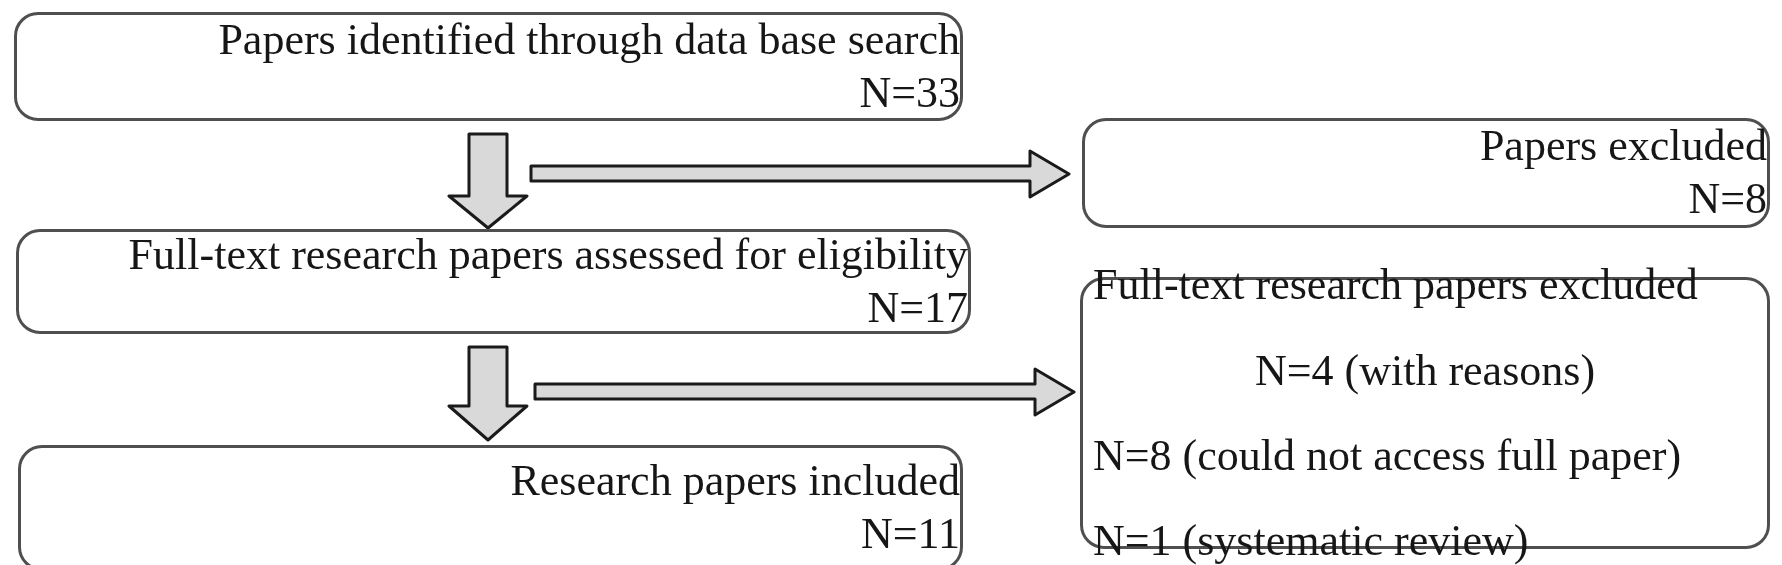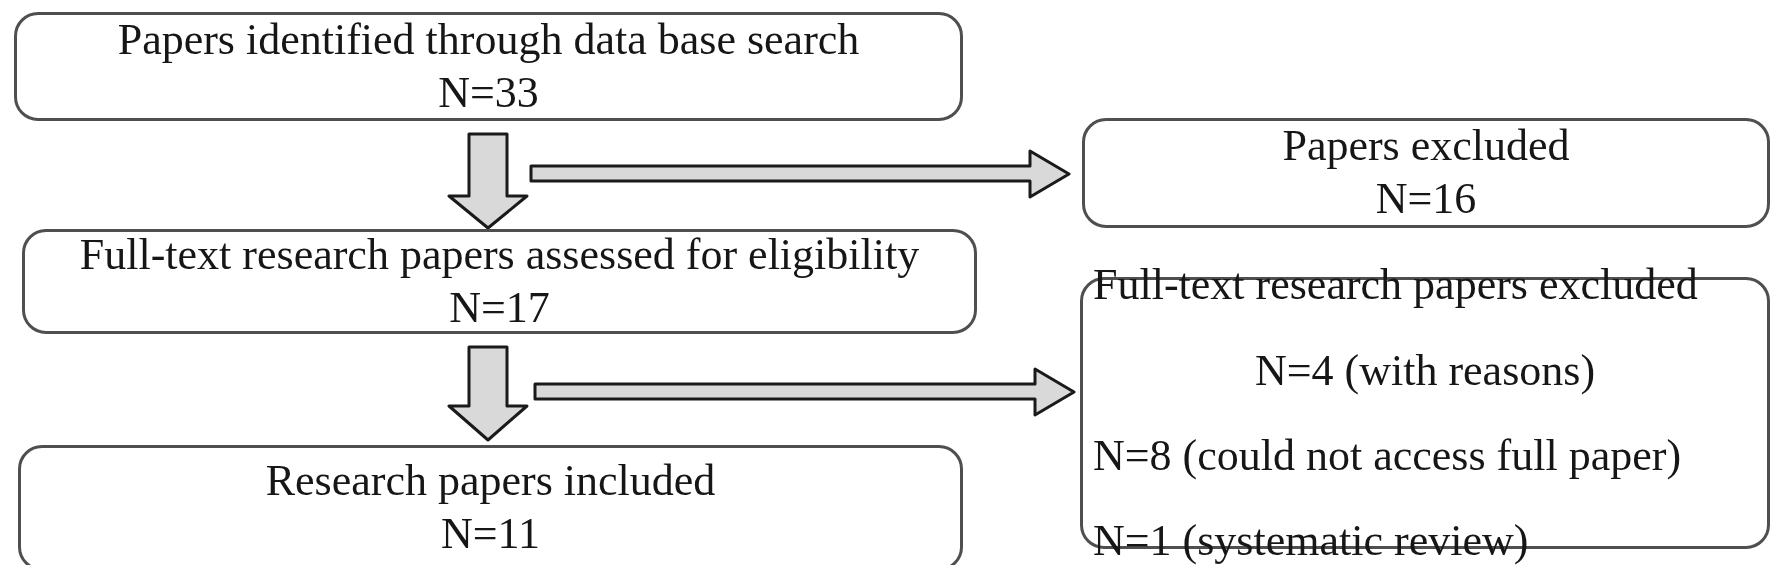--- a/index.html
+++ b/index.html
@@ -38,29 +38,29 @@
   }
   .box {
     position: absolute;
     box-sizing: border-box;
     background: var(--background);
     border: 3px solid var(--box-border);
     border-radius: 24px;
     display: flex;
     flex-direction: column;
     justify-content: center;
-    align-items: center;
+    align-items: flex-end;
     text-align: center;
     font-size: 44px;
     line-height: 1.2;
   }
   .box .line { white-space: nowrap; }
   .box-identified { left: 14px;   top: 12px;  width: 949px; height: 109px; }
   .box-excluded   { left: 1082px; top: 118px; width: 688px; height: 110px; font-family: Liberation Serif, serif; }
-  .box-assessed   { left: 22px;   top: 229px; width: 955px; height: 105px; }
+  .box-assessed   { left: 16px;   top: 229px; width: 955px; height: 105px; }
   .box-ft-excluded {
     left: 1080px; top: 277px; width: 690px; height: 272px;
     align-items: stretch;
     padding: 0 10px;
     line-height: 1.215;
     gap: 32px;
   }
   .box-ft-excluded .line.center { text-align: center; }
   .box-ft-excluded .line.left   { text-align: left; }
   .box-included   { left: 18px;   top: 445px; width: 945px; height: 126px; }
@@ -77,21 +77,21 @@
     <polygon points="535,384 1035,384 1035,369 1074,392 1035,415 1035,399 535,399"></polygon>
   </svg>
 
   <div class="box box-identified">
     <div class="line">Papers identified through data base search</div>
     <div class="line">N=33</div>
   </div>
 
   <div class="box box-excluded">
     <div class="line">Papers excluded</div>
-    <div class="line">N=16</div>
+    <div class="line">N=8</div>
   </div>
 
   <div class="box box-assessed">
     <div class="line">Full-text research papers assessed for eligibility</div>
     <div class="line">N=17</div>
   </div>
 
   <div class="box box-ft-excluded">
     <div class="line left">Full-text research papers excluded</div>
     <div class="line center">N=4 (with reasons)</div>

